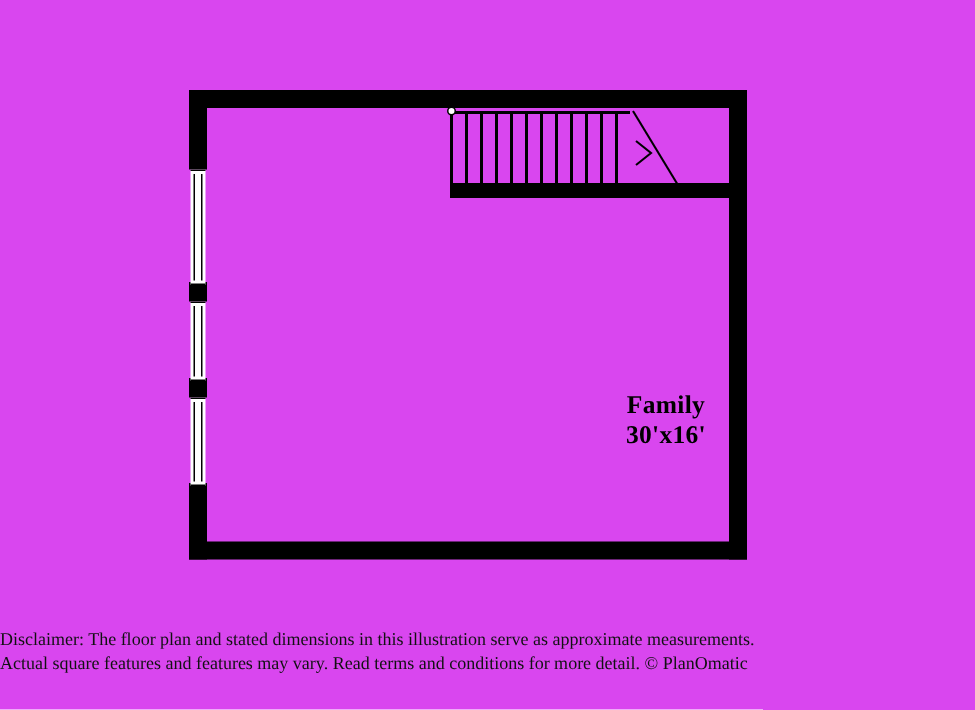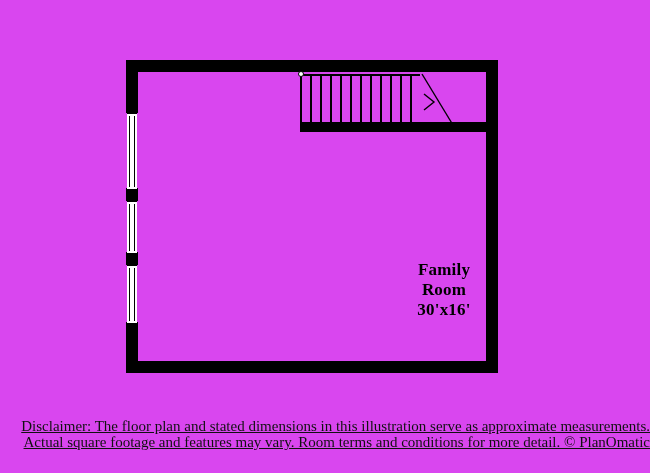--- a/index.html
+++ b/index.html
@@ -138,26 +138,25 @@
     color: #000;
     letter-spacing: 0.2px;
   }
 
   
   #disclaimer {
     position: absolute;
     left: 0;
     top: 418px;
     width: 650px;
-    text-align: right;
+    text-align: left;
     font-family: "Liberation Serif", serif;
-    font-size: 15px;
+    font-size: 12px;
     line-height: 16px;
     color: #111;
-    text-decoration: underline;
   }
 </style>
 </head>
 <body>
 
 <div id="page">
 
   <div id="plan">
 
     <div class="wall wall-top"></div>
@@ -193,24 +192,23 @@
 
     <div class="newel"></div>
 
     <svg id="stair-arrow" viewBox="0 0 40 60">
       <line x1="36" y1="58" x2="2" y2="2" stroke="#000" stroke-width="1.4"></line>
       <polyline points="4,22 14,30 4,38" fill="none" stroke="#000" stroke-width="1.4"></polyline>
     </svg>
 
     <div id="room-label">
       <div>Family</div>
-      <div>Room</div>
       <div>30'x16'</div>
     </div>
 
   </div>
 
   <div id="disclaimer">
     <div>Disclaimer: The floor plan and stated dimensions in this illustration serve as approximate measurements.</div>
-    <div>Actual square footage and features may vary. Room terms and conditions for more detail. © PlanOmatic</div>
+    <div>Actual square features and features may vary. Read terms and conditions for more detail. © PlanOmatic</div>
   </div>
 
 </div>
 
 </body></html>

